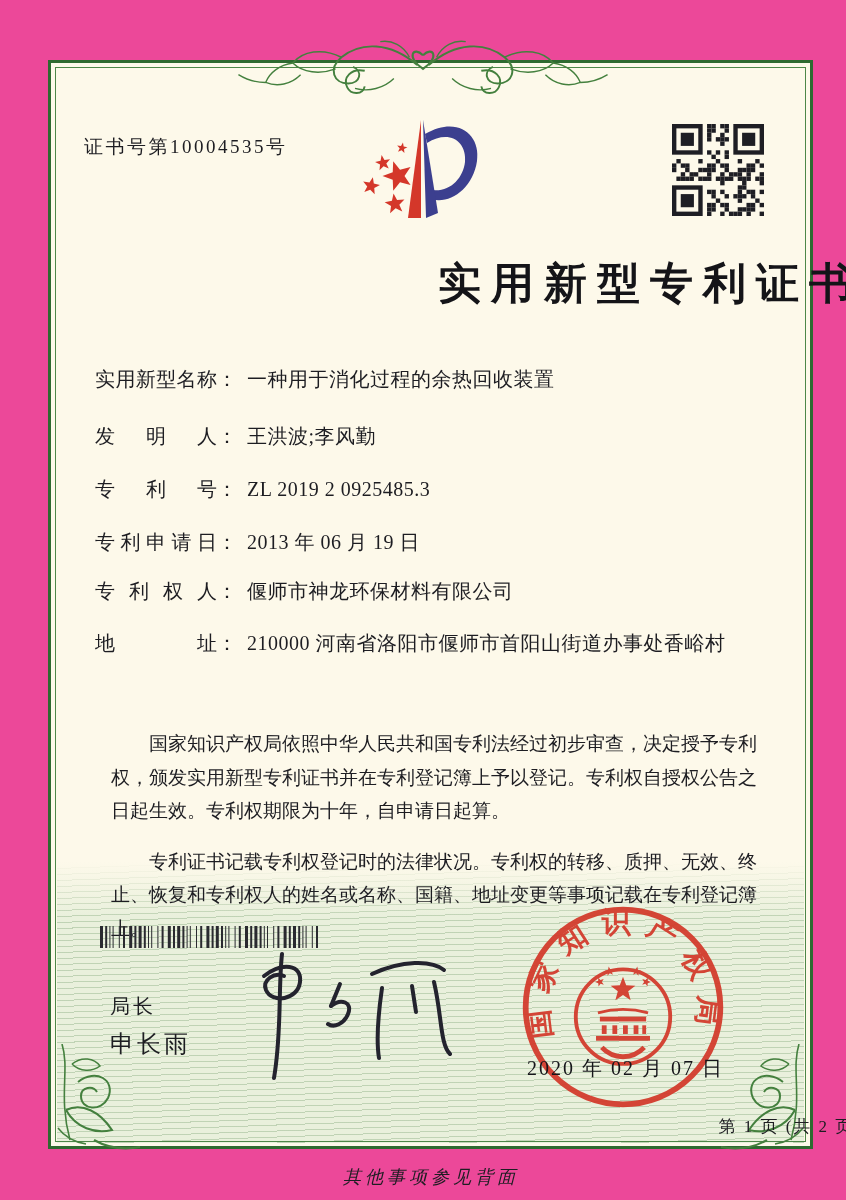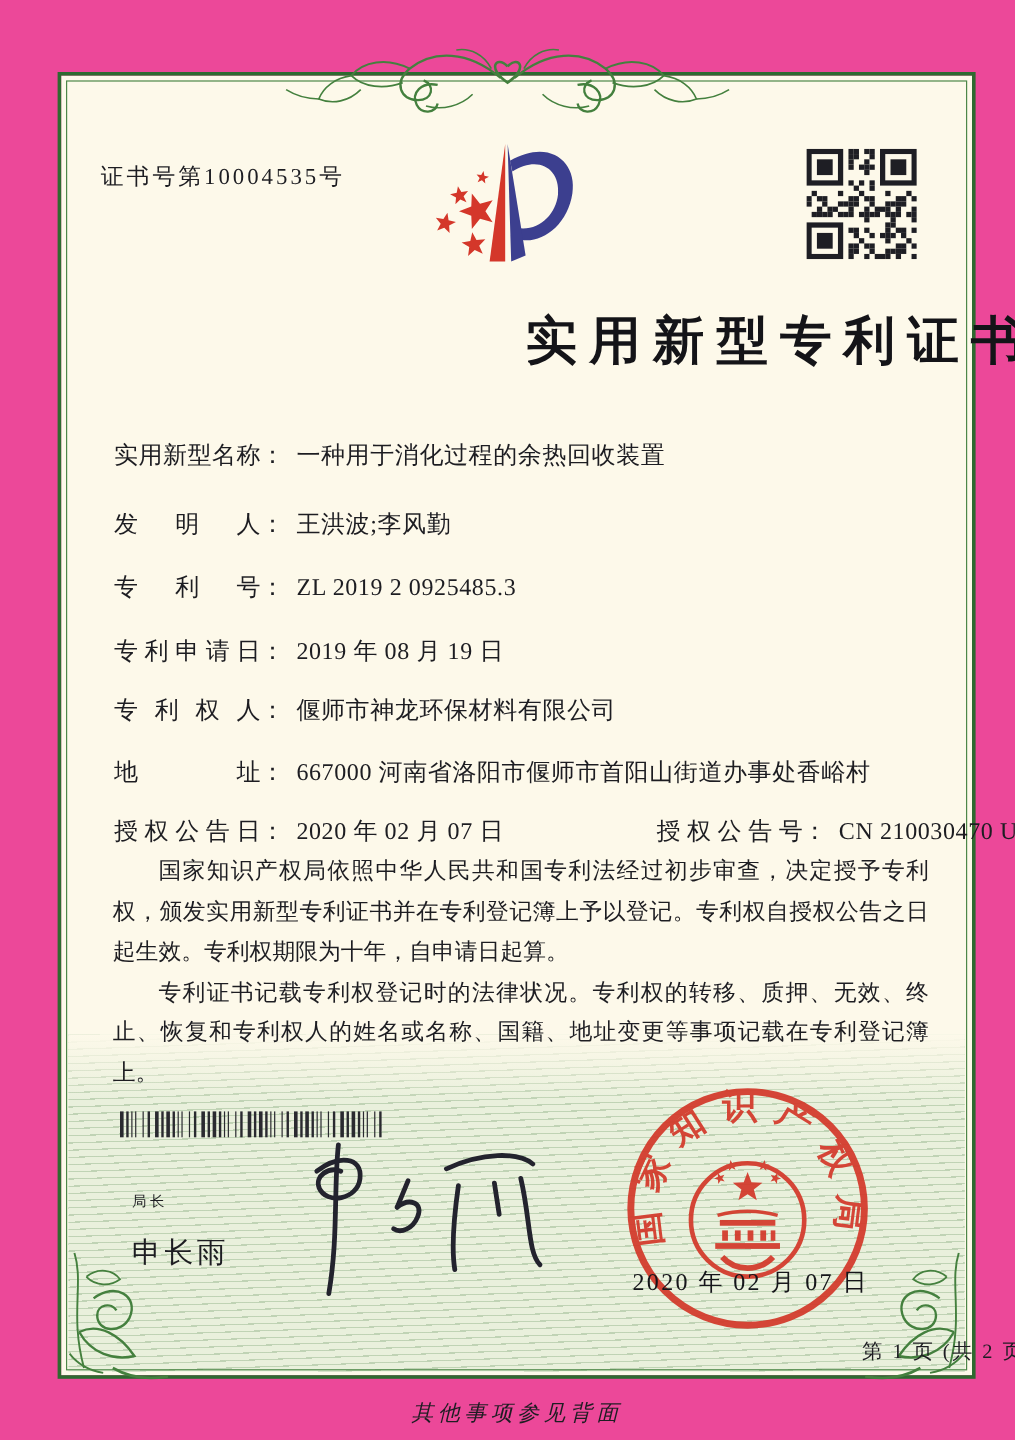--- a/index.html
+++ b/index.html
@@ -26,23 +26,23 @@
     position:absolute; left:0; right:0; top:255px; text-align:right;
     font-family:"Liberation Sans", sans-serif; font-weight:700;
     font-size:43px; letter-spacing:10px; color:#141418;
   }
   .row{position:absolute; left:95px; right:70px; font-size:20px; white-space:nowrap;}
   .lbl{display:inline-block; width:122px; text-align:justify; text-align-last:justify; vertical-align:bottom;}
   .colon{margin-right:10px;}
   .row .val{letter-spacing:.5px;}
   .grant-no{position:absolute; left:452px; top:0; white-space:nowrap;}
   .paras{position:absolute; left:94px; right:88px; top:710px; font-size:19px; line-height:33.5px; text-align:justify;}
-  .paras p{margin:0; text-indent:2em;}
+  .paras p{margin:17px; text-indent:2em;}
   .barcode{position:absolute; left:100px; top:926px; width:226px; height:22px;}
-  .signer-title{position:absolute; left:110px; top:993px; font-size:12px; letter-spacing:3px;}
+  .signer-title{position:absolute; left:110px; top:993px; font-size:20px; letter-spacing:3px;}
   .signer-name{position:absolute; left:110px; top:1028px; font-size:24px; letter-spacing:3px;}
   .signature{position:absolute; left:222px; top:946px; width:240px; height:135px;}
   .seal{position:absolute; left:517px; top:901px; width:212px; height:212px; opacity:.93;}
   .seal-date{position:absolute; left:527px; top:1055px; font-size:20px; letter-spacing:2px; color:#15151a;}
   .footer-page{position:absolute; left:0; right:0; top:1115px; text-align:right; font-size:17px; letter-spacing:2px;}
   .back-note{position:absolute; left:0; right:0; top:1165px; text-align:center; font-size:18px; letter-spacing:4px;font-style:italic;}
   .flourish{position:absolute; left:213px; top:30px; width:420px; height:68px;}
   .corner{position:absolute; width:92px; height:108px; bottom:48px;}
   .corner.left{left:50px;}
   .corner.right{right:51px; transform:scaleX(-1);}
@@ -250,35 +250,29 @@
   <div class="row" style="top:366px">
     <span class="lbl">实用新型名称</span><span class="colon">：</span><span class="val">一种用于消化过程的余热回收装置</span>
   </div>
   <div class="row" style="top:423px">
     <span class="lbl">发明人</span><span class="colon">：</span><span class="val">王洪波;李风勤</span>
   </div>
   <div class="row" style="top:476px">
     <span class="lbl">专利号</span><span class="colon">：</span><span class="val">ZL 2019 2 0925485.3</span>
   </div>
   <div class="row" style="top:529px">
-    <span class="lbl">专利申请日</span><span class="colon">：</span><span class="val">2019 年 08 月 19 日</span>
+    <span class="lbl">专利申请日</span><span class="colon">：</span><span class="val">2013 年 06 月 19 日</span>
   </div>
   <div class="row" style="top:578px">
     <span class="lbl">专利权人</span><span class="colon">：</span><span class="val">偃师市神龙环保材料有限公司</span>
   </div>
   <div class="row" style="top:630px">
-    <span class="lbl">地址</span><span class="colon">：</span><span class="val">667000 河南省洛阳市偃师市首阳山街道办事处香峪村</span>
-  </div>
-
-  <div class="row" style="top:679px">
-    <span class="lbl">授权公告日</span><span class="colon">：</span><span class="val">2020 年 02 月 07 日</span>
-    <span class="grant-no">
-      <span class="lbl">授权公告号</span><span class="colon">：</span><span class="val">CN 210030470 U</span>
-    </span>
-  </div>
+    <span class="lbl">地址</span><span class="colon">：</span><span class="val">210000 河南省洛阳市偃师市首阳山街道办事处香峪村</span>
+  </div>
+
 
   <div class="paras">
     <p>国家知识产权局依照中华人民共和国专利法经过初步审查，决定授予专利权，颁发实用新型专利证书并在专利登记簿上予以登记。专利权自授权公告之日起生效。专利权期限为十年，自申请日起算。</p>
     <p>专利证书记载专利权登记时的法律状况。专利权的转移、质押、无效、终止、恢复和专利权人的姓名或名称、国籍、地址变更等事项记载在专利登记簿上。</p>
   </div>
 
   <svg class="barcode" id="barcode" viewBox="0 0 226 22" preserveAspectRatio="none">
       <rect x="0" y="0" width="3" height="22" fill="#2a2a30"></rect>
       <rect x="5.2" y="0" width="2" height="22" fill="#2a2a30"></rect>
       <rect x="9.4" y="0" width="1" height="22" fill="#2a2a30"></rect>

